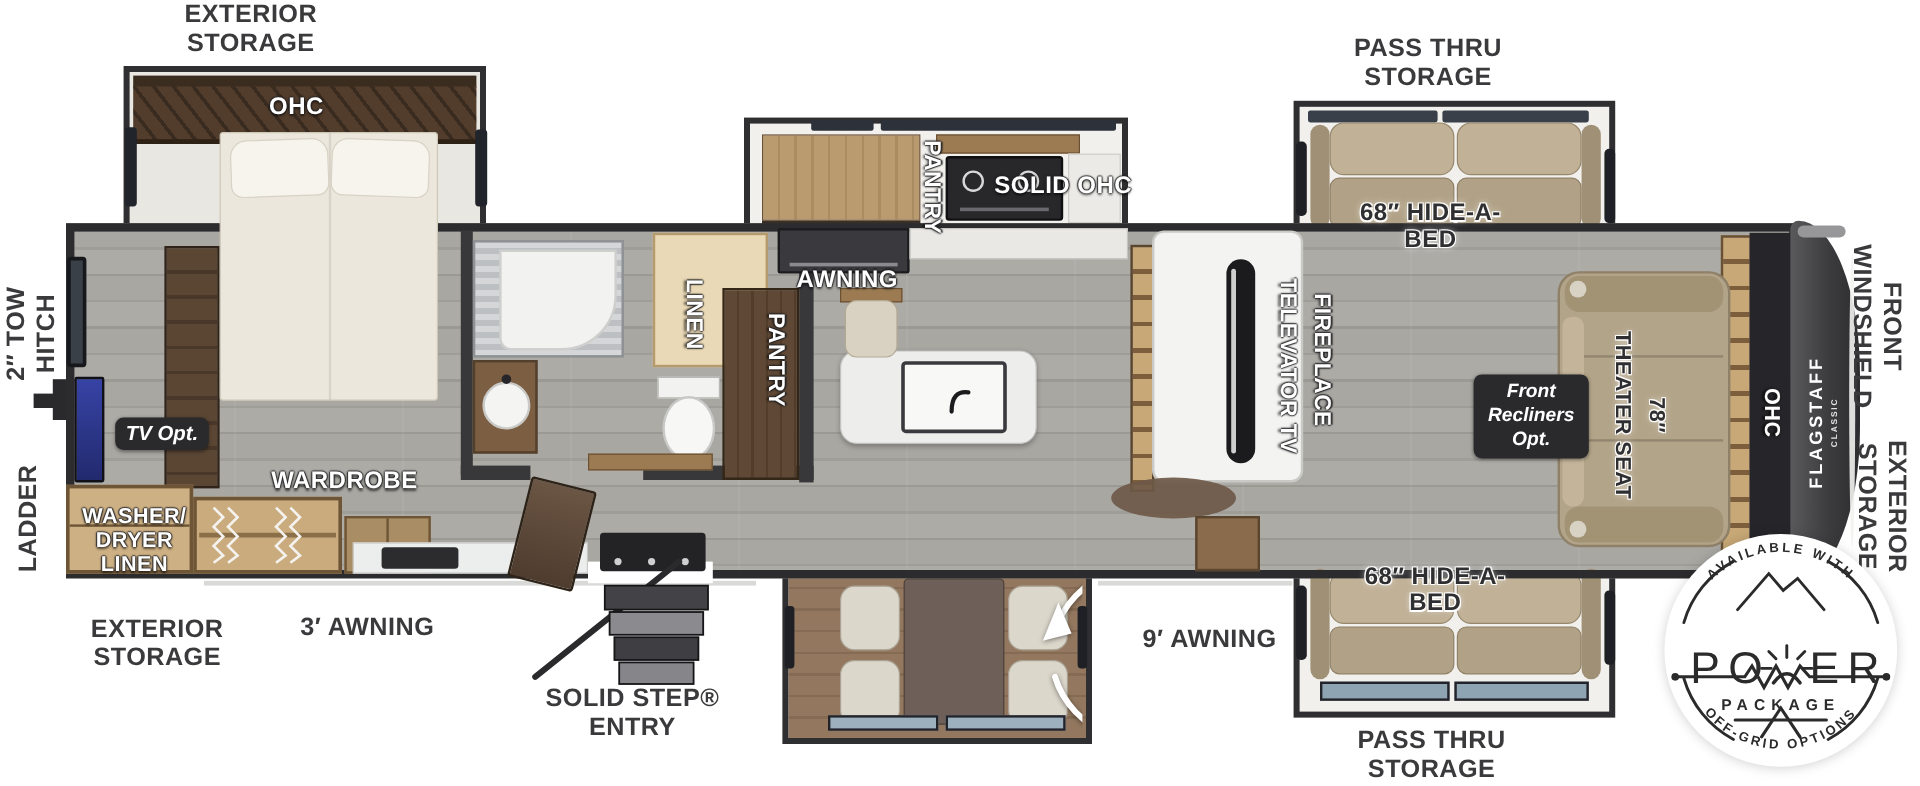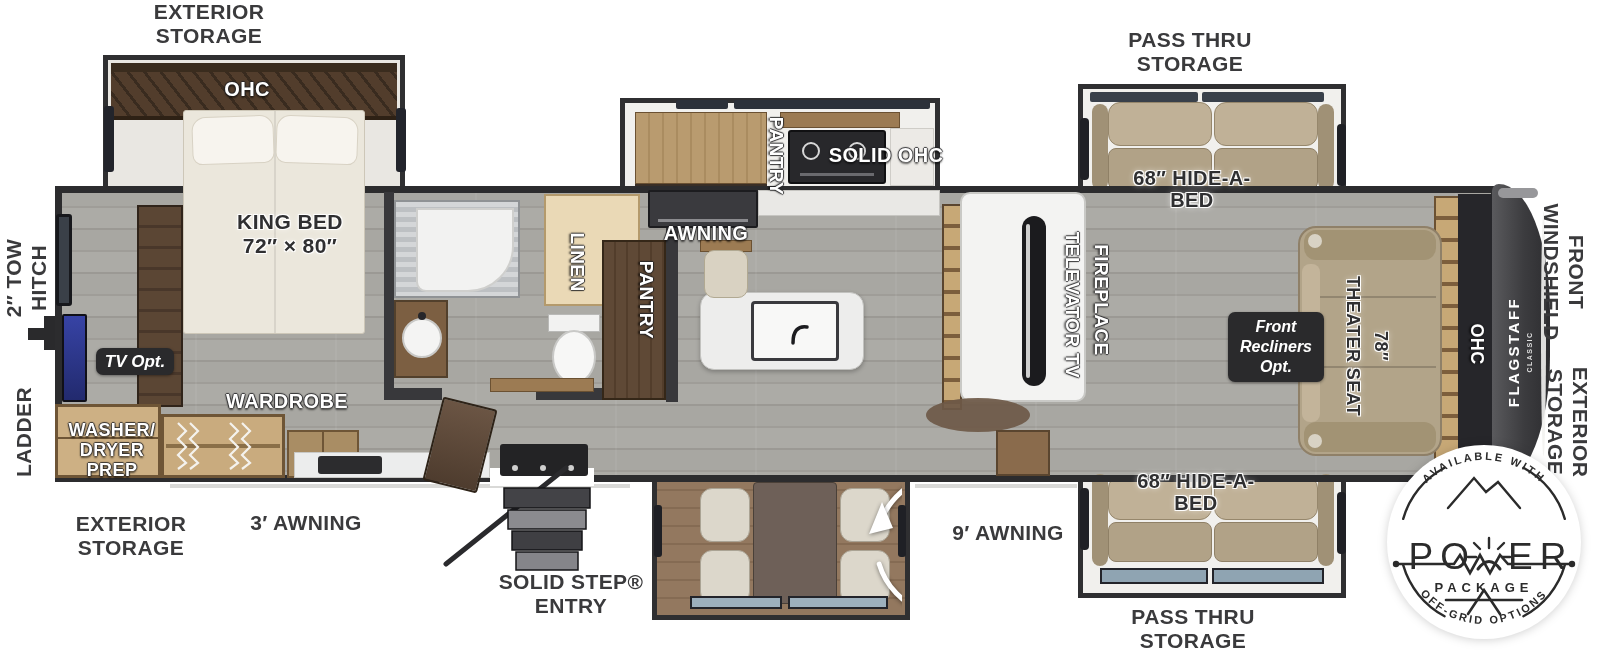--- a/index.html
+++ b/index.html
@@ -220,37 +220,35 @@
   <div class="hl dark" style="left:209px;top:24px;font-size:21px;">EXTERIOR
 STORAGE</div>
   <div class="hl dark" style="left:1190px;top:52px;font-size:21px;">PASS THRU
 STORAGE</div>
   <div class="vl ccw dark" style="left:27px;top:278px;font-size:21px;">2″ TOW
 HITCH</div>
   <div class="vl ccw dark" style="left:24px;top:432px;font-size:21px;">LADDER</div>
   <div class="hl dark" style="left:131px;top:536px;font-size:21px;">EXTERIOR
 STORAGE</div>
   <div class="hl dark" style="left:306px;top:523px;font-size:21px;">3′ AWNING</div>
-  <div class="hl dark" style="left:527px;top:594px;font-size:21px;margin-left:44px;">SOLID STEP®
+  <div class="hl dark" style="left:527px;top:594px;font-size:21px;">SOLID STEP®
 ENTRY</div>
   <div class="hl dark" style="left:1008px;top:533px;font-size:21px;">9′ AWNING</div>
   <div class="hl dark" style="left:1193px;top:629px;font-size:21px;">PASS THRU
 STORAGE</div>
   <div class="vl cw dark" style="left:1563px;top:272px;font-size:21px;">FRONT
 WINDSHIELD</div>
   <div class="vl cw dark" style="left:1567px;top:422px;font-size:21px;">EXTERIOR
 STORAGE</div>
 
   <div class="hl whalo" style="left:247px;top:89px;font-size:20px;">OHC</div>
-  <div class="hl dhalo" style="left:290px;top:234px;font-size:21px;">KING BED
-72″ × 80″</div>
   <div class="optbox" style="left:96px;top:348px;width:78px;height:27px;font-size:17px;">TV Opt.</div>
   <div class="hl whalo" style="left:112px;top:450px;font-size:18px;">WASHER/
 DRYER
-PREP</div>
+LINEN</div>
   <div class="hl whalo" style="left:287px;top:401px;font-size:20px;">WARDROBE</div>
   <div class="vl cw whalo" style="left:577px;top:262px;font-size:19px;">LINEN</div>
   <div class="vl cw whalo" style="left:646px;top:300px;font-size:19px;">PANTRY</div>
   <div class="hl whalo" style="left:706px;top:233px;font-size:20px;">AWNING</div>
   <div class="vl cw whalo" style="left:776px;top:156px;font-size:19px;">PANTRY</div>
   <div class="hl whalo" style="left:886px;top:155px;font-size:20px;">SOLID OHC</div>
   <div class="vl cw whalo" style="left:1072px;top:305px;font-size:19px;">TELEVATOR TV</div>
   <div class="vl cw whalo" style="left:1101px;top:300px;font-size:19px;">FIREPLACE</div>
   <div class="hl dhalo" style="left:1192px;top:189px;font-size:20px;">68″ HIDE-A-
 BED</div>

